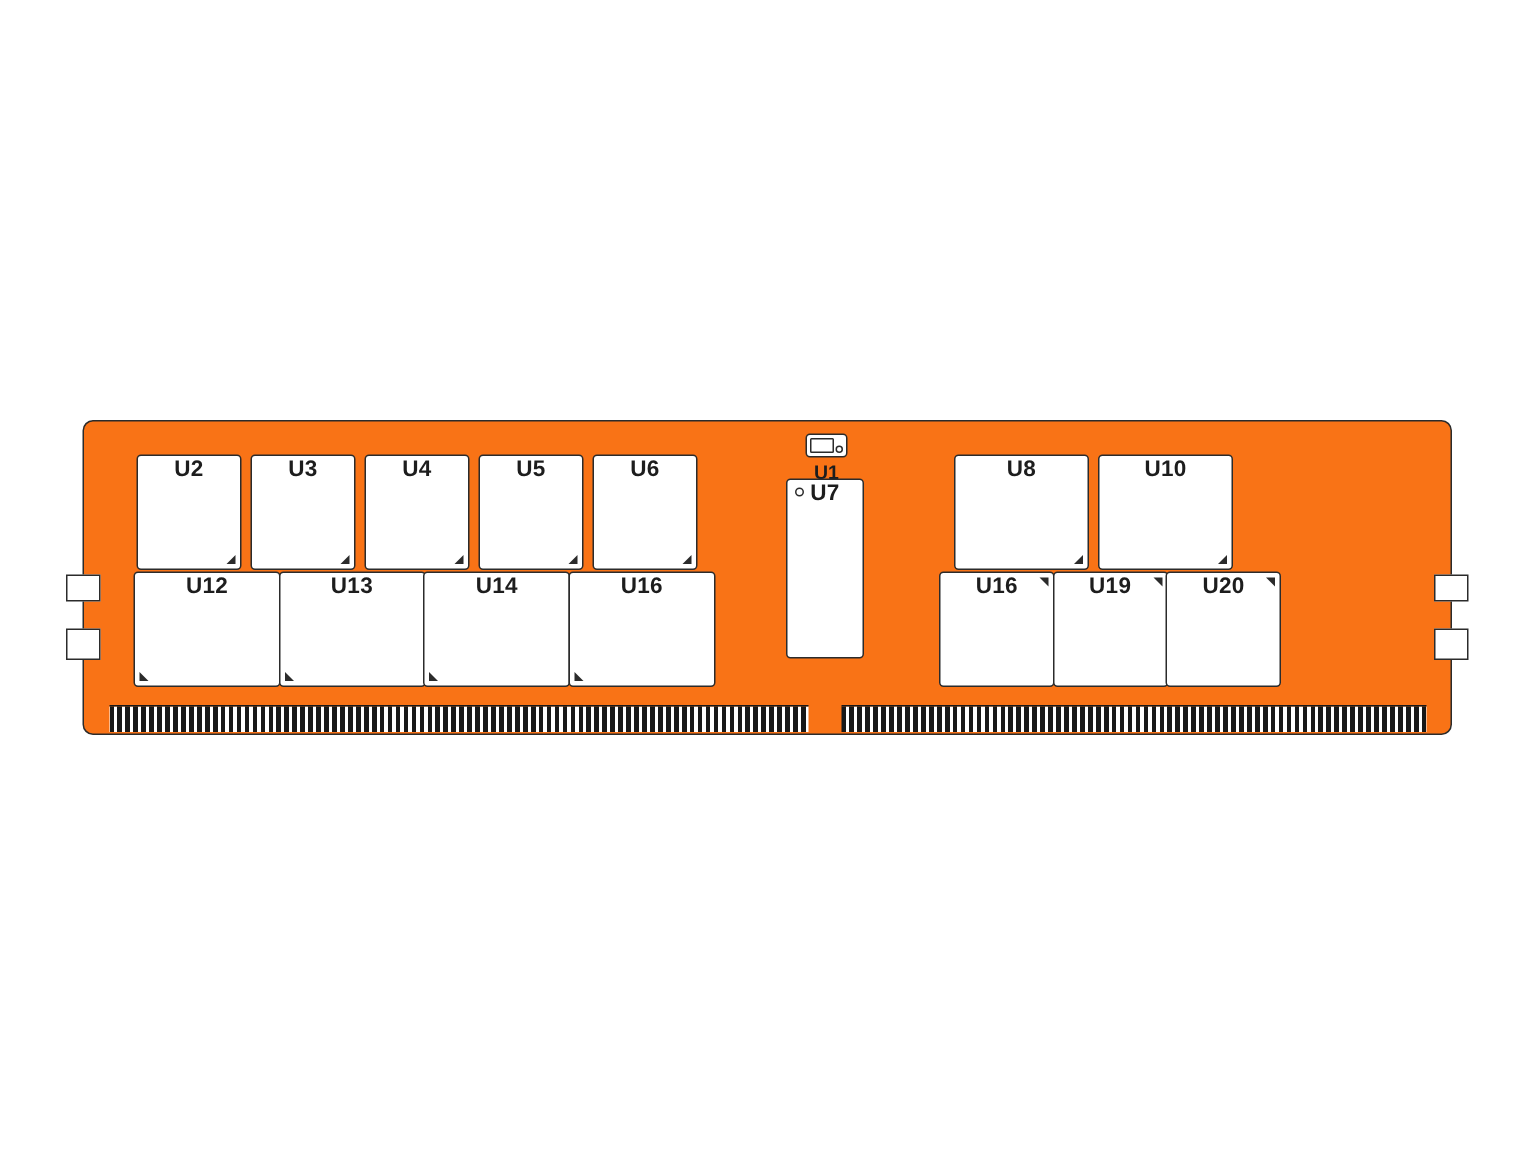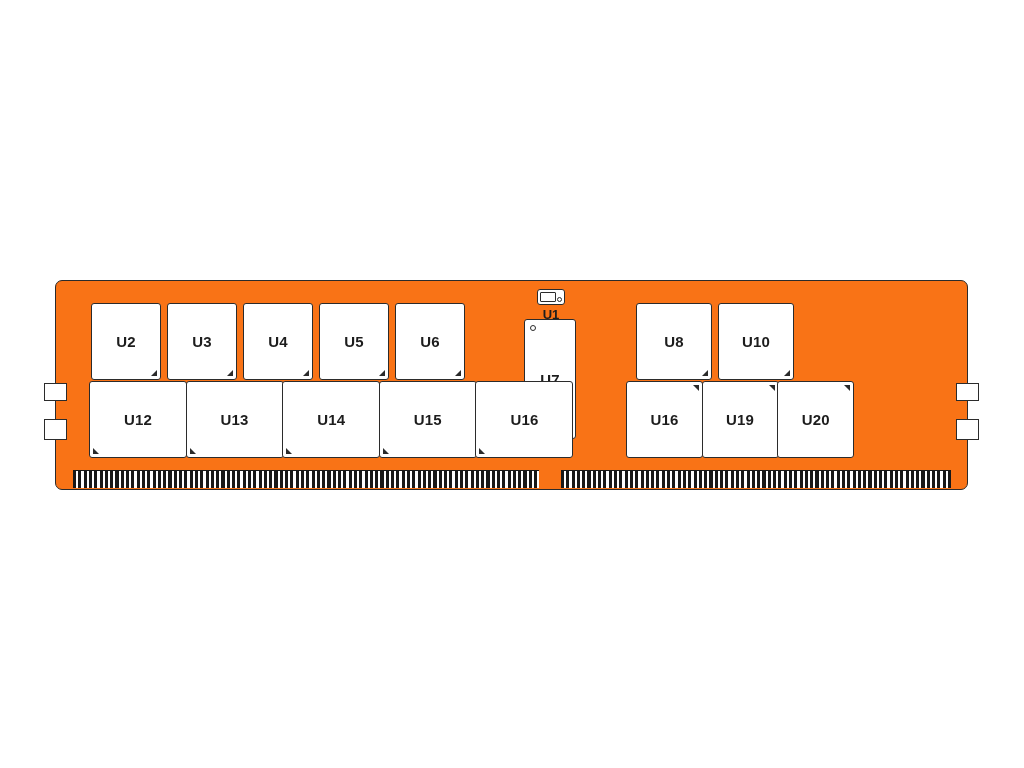--- a/index.html
+++ b/index.html
@@ -5,30 +5,30 @@
   html,body{margin:0;padding:0;background:#ffffff;}
   .canvas{position:relative;width:1024px;height:768px;background:#ffffff;
           font-family:"Liberation Sans",sans-serif;overflow:hidden;}
 
   
   .pcb{position:absolute;left:55px;top:280px;width:913px;height:210px;
        border:1.5px solid #2b2b2b;border-radius:7px;background:#f97316;box-sizing:border-box;}
 
   
   .chip{position:relative;box-sizing:border-box;border:1.4px solid #2b2b2b;border-radius:3px;
-        background:#fff;display:flex;align-items:center;justify-content:center;}
+        background:#fff;display:flex;justify-content:center;}
   .chip-label{font-weight:bold;font-size:15px;color:#1d1d1d;letter-spacing:.2px;}
   .row{position:absolute;display:flex;}
   .row-tl{left:35px;top:22px;gap:6px;}
   .row-tl .chip{width:70px;height:77px;}
   .row-bl{left:33px;top:100px;}
   .row-bl .chip{width:98px;height:77px;}
   .row-bl .chip + .chip{margin-left:-1.4px;}
   .row-tr{left:580px;top:22px;gap:6px;}
-  .row-tr .chip{width:76px;height:77px;}
+  .row-tr .chip{width:90px;height:77px;}
   .row-br{left:570px;top:100px;}
   .row-br .chip{width:77px;height:77px;}
   .row-br .chip + .chip{margin-left:-1.4px;}
   .u7{position:absolute;left:468px;top:38px;width:52px;height:120px;}
 
   
   .marker{position:absolute;width:0;height:0;}
   .m-br .marker{right:3px;bottom:3px;border-left:6px solid transparent;border-bottom:6px solid #2b2b2b;}
   .m-bl .marker{left:3px;bottom:3px;border-right:6px solid transparent;border-bottom:6px solid #2b2b2b;}
   .m-tr .marker{right:3px;top:3px;border-left:6px solid transparent;border-top:6px solid #2b2b2b;}
@@ -107,24 +107,20 @@
       </div>
       <div class="chip m-bl">
         <span class="chip-label">U13</span>
         <span class="marker"></span>
       </div>
       <div class="chip m-bl">
         <span class="chip-label">U14</span>
         <span class="marker"></span>
       </div>
       <div class="chip m-bl">
-        <span class="chip-label">U15</span>
-        <span class="marker"></span>
-      </div>
-      <div class="chip m-bl">
         <span class="chip-label">U16</span>
         <span class="marker"></span>
       </div>
     </div>
 
     <div class="row row-tr">
       <div class="chip m-br">
         <span class="chip-label">U8</span>
         <span class="marker"></span>
       </div>

